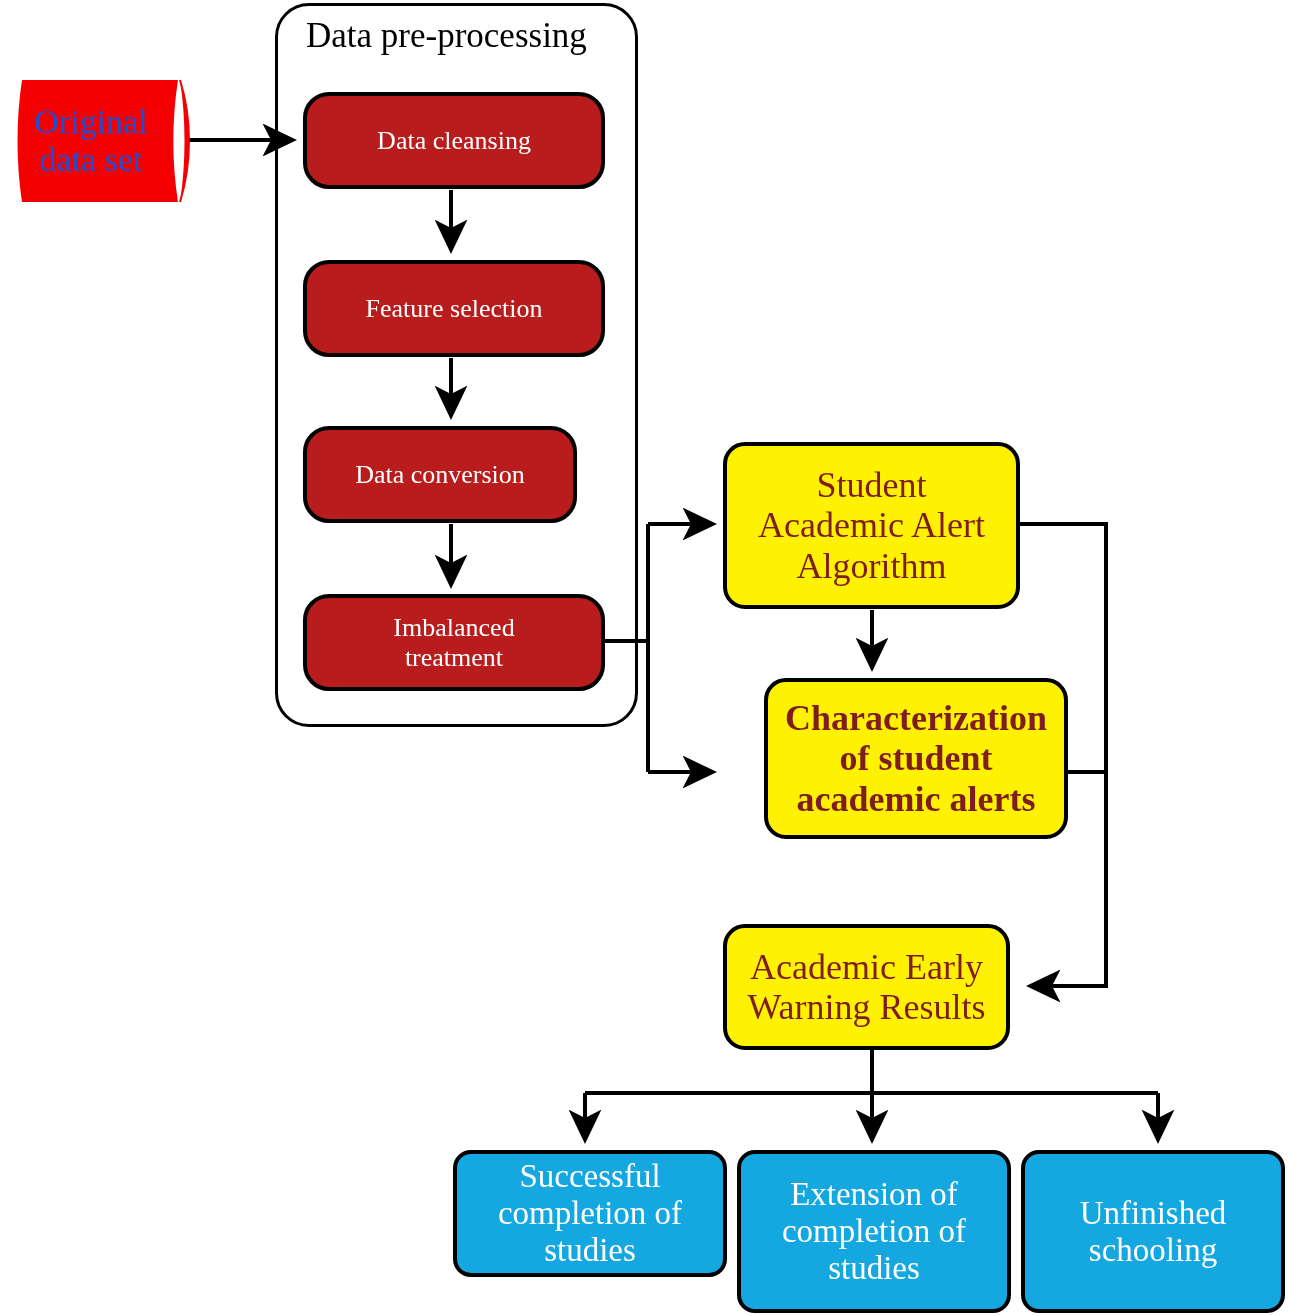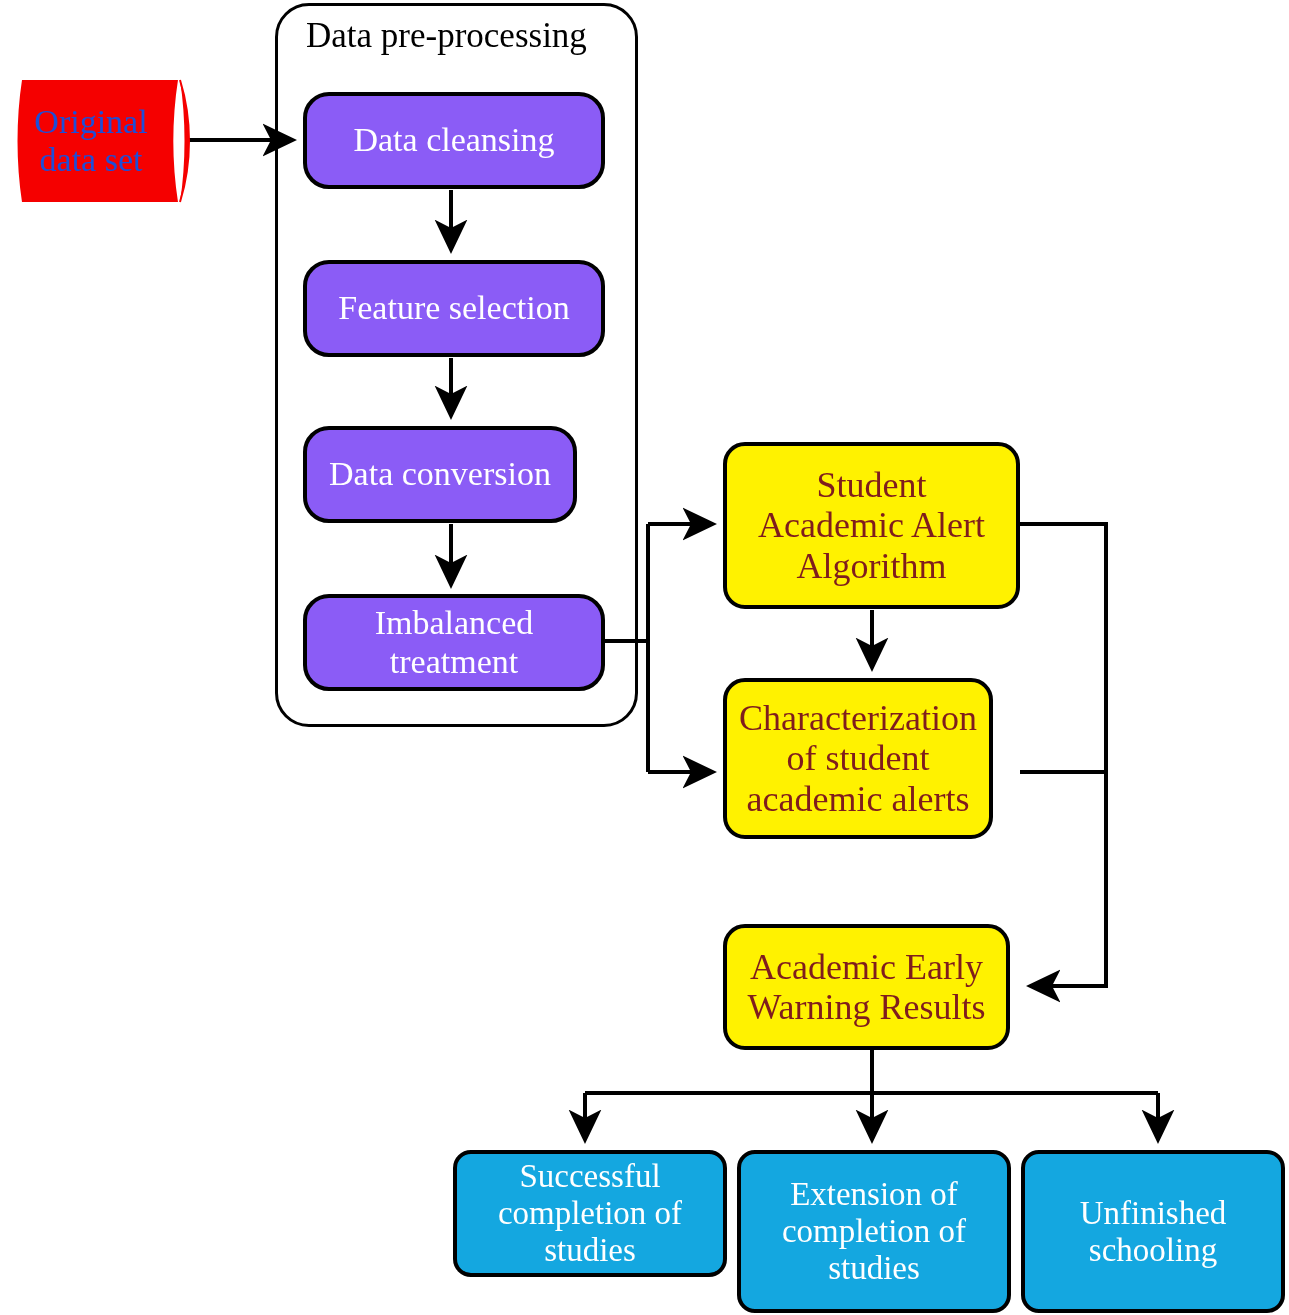--- a/index.html
+++ b/index.html
@@ -43,25 +43,25 @@
     background: transparent;
   }
   .group-title {
     position: absolute;
     color: #000000;
     font-size: 35px;
     line-height: 1;
     white-space: nowrap;
   }
   .proc {
-    background: #8b5cf6;
+    background: #b91c1c;
     border: 4px solid #000000;
     border-radius: 26px;
     color: #ffffff;
-    font-size: 34px;
+    font-size: 26px;
   }
   .algo {
     background: #FFF200;
     border: 4px solid #000000;
     border-radius: 22px;
     color: #7f1d1d;
     font-size: 36px;
   }
   .outcome {
     background: #14A7E0;
@@ -151,21 +151,21 @@
 
   <div class="node proc" style="left:303px; top:426px; width:274px; height:97px;">Data conversion</div>
 
   <div class="node proc" style="left:303px; top:594px; width:302px; height:97px;">Imbalanced
 treatment</div>
 
   <div class="node algo" style="left:723px; top:442px; width:297px; height:167px;">Student
 Academic Alert
 Algorithm</div>
 
-  <div class="node algo" style="left:723px; top:678px; width:270px; height:161px;">Characterization
+  <div class="node algo" style="left:764px; top:678px; width:304px; height:161px;font-weight:bold;">Characterization
 of student
 academic alerts</div>
 
   <div class="node algo" style="left:723px; top:924px; width:287px; height:126px;">Academic Early
 Warning Results</div>
 
   <div class="node outcome" style="left:453px; top:1150px; width:274px; height:127px;">Successful
 completion of
 studies</div>
 

